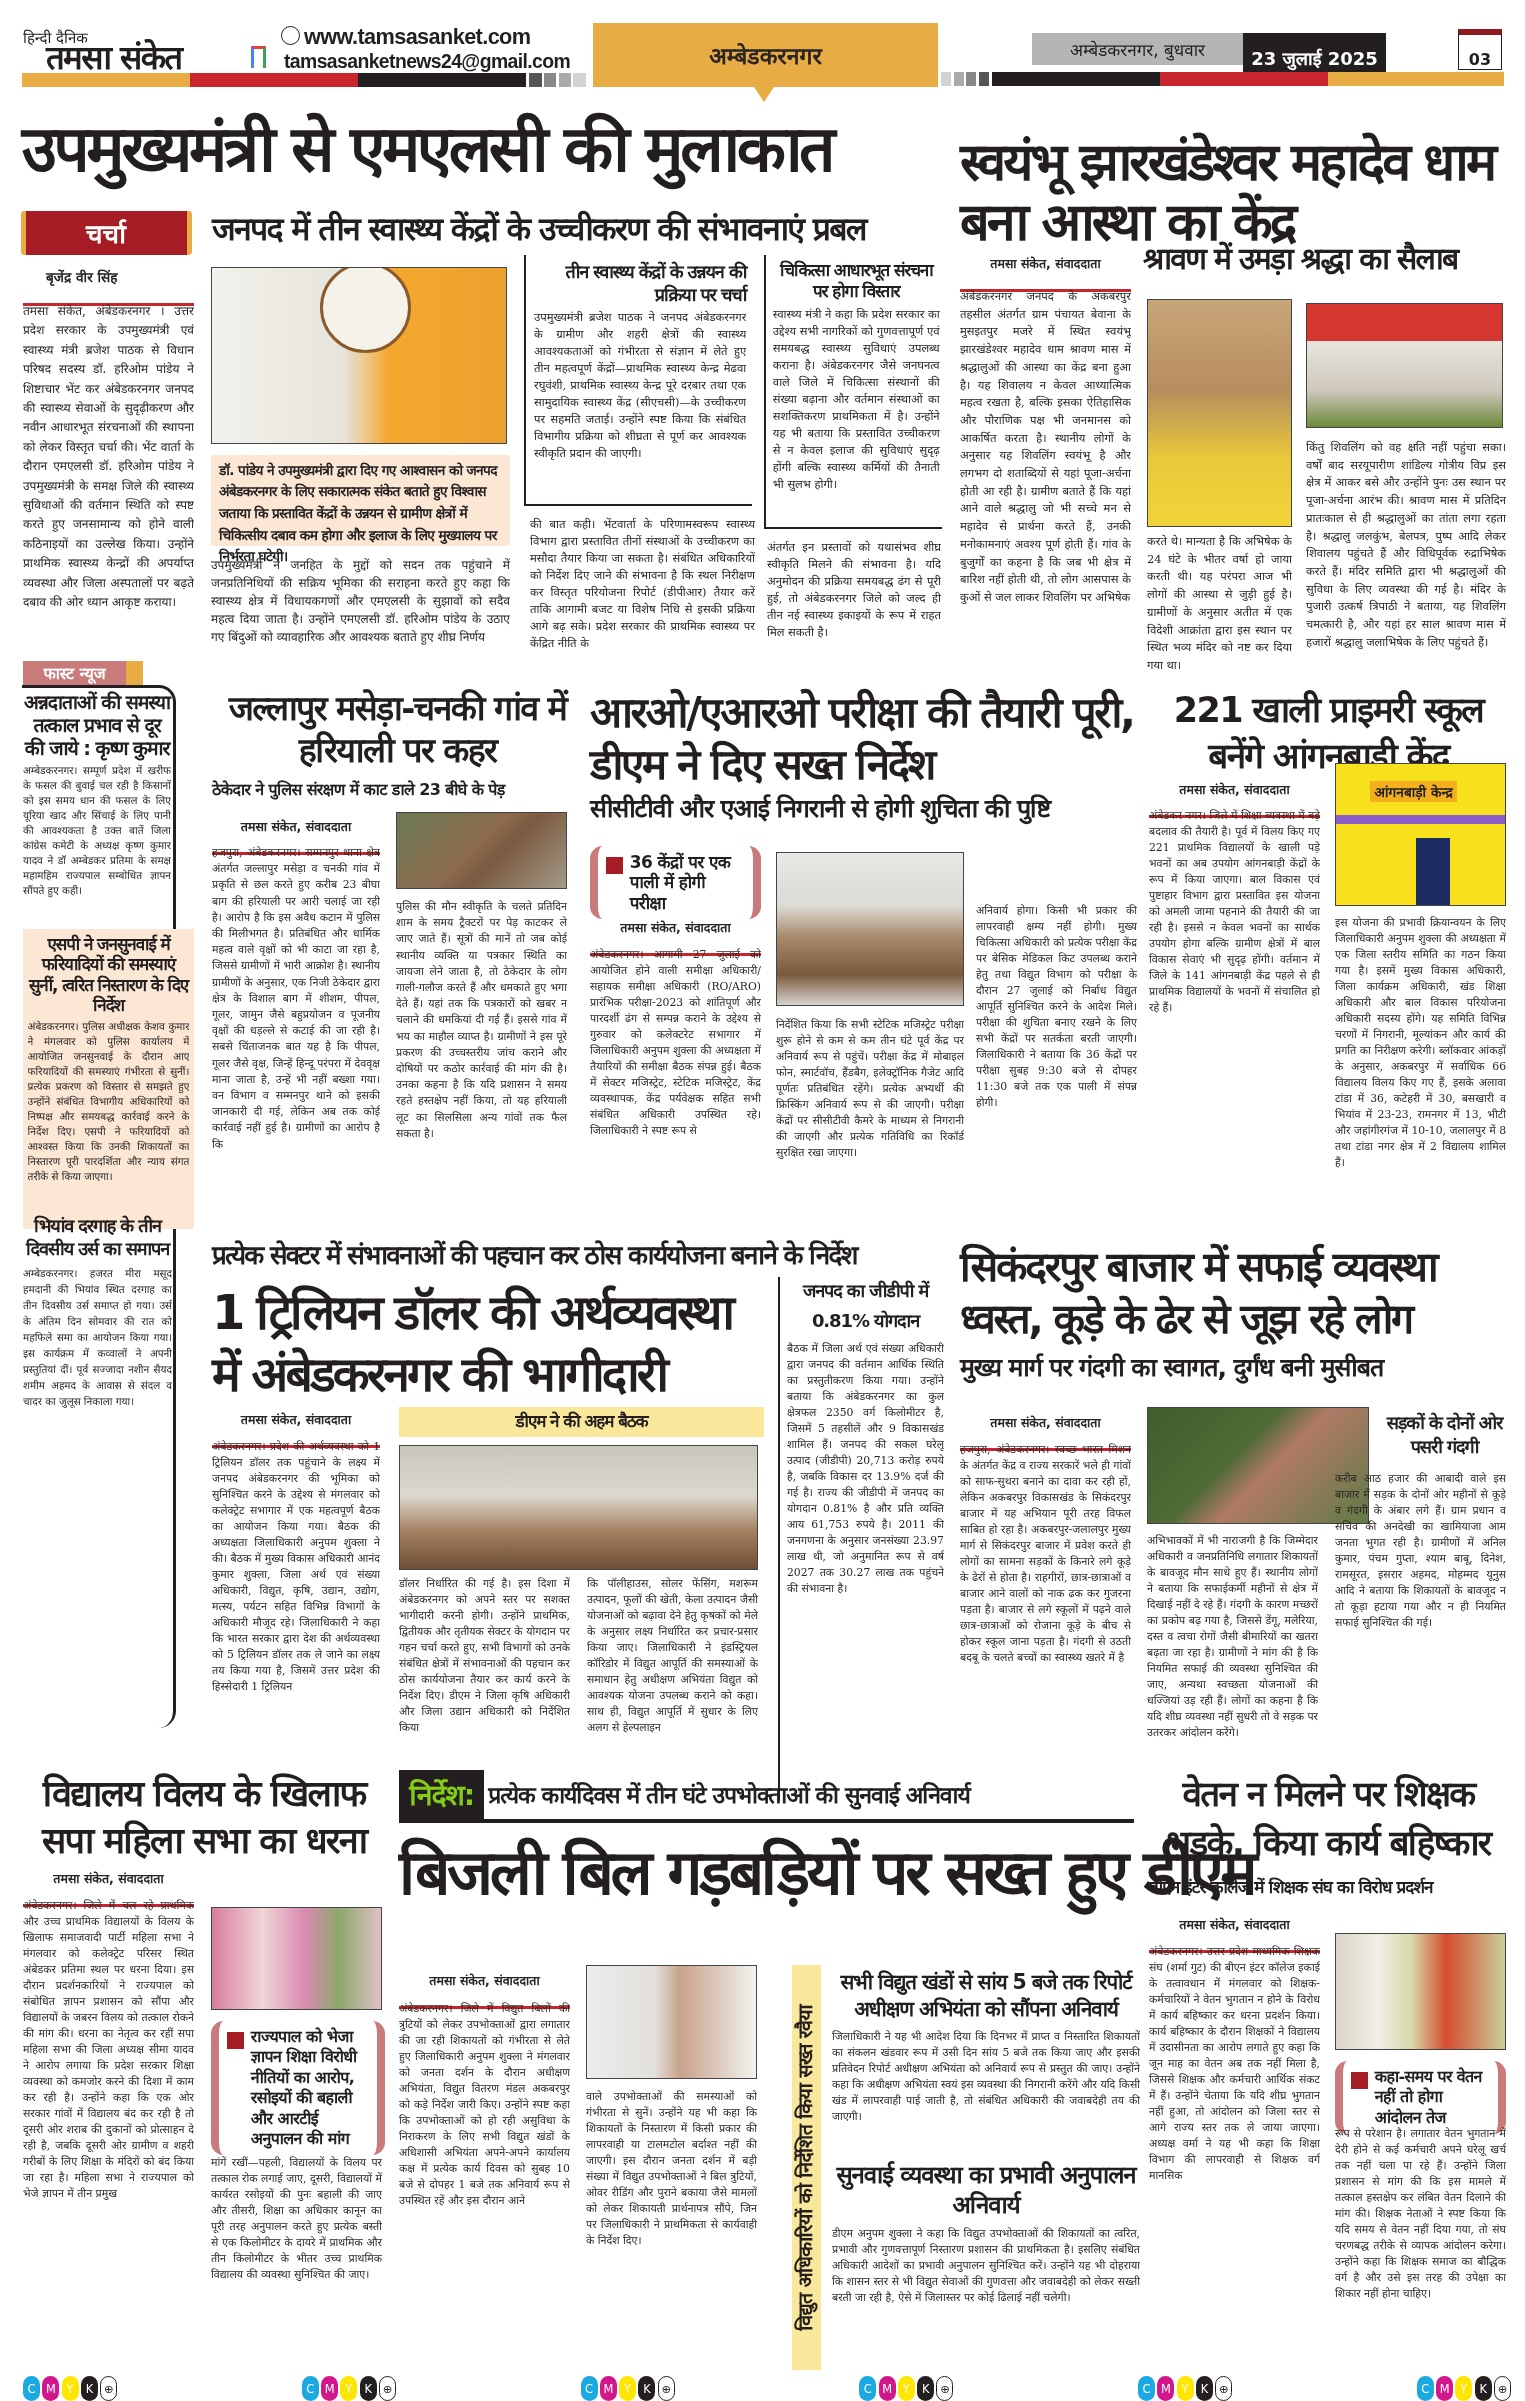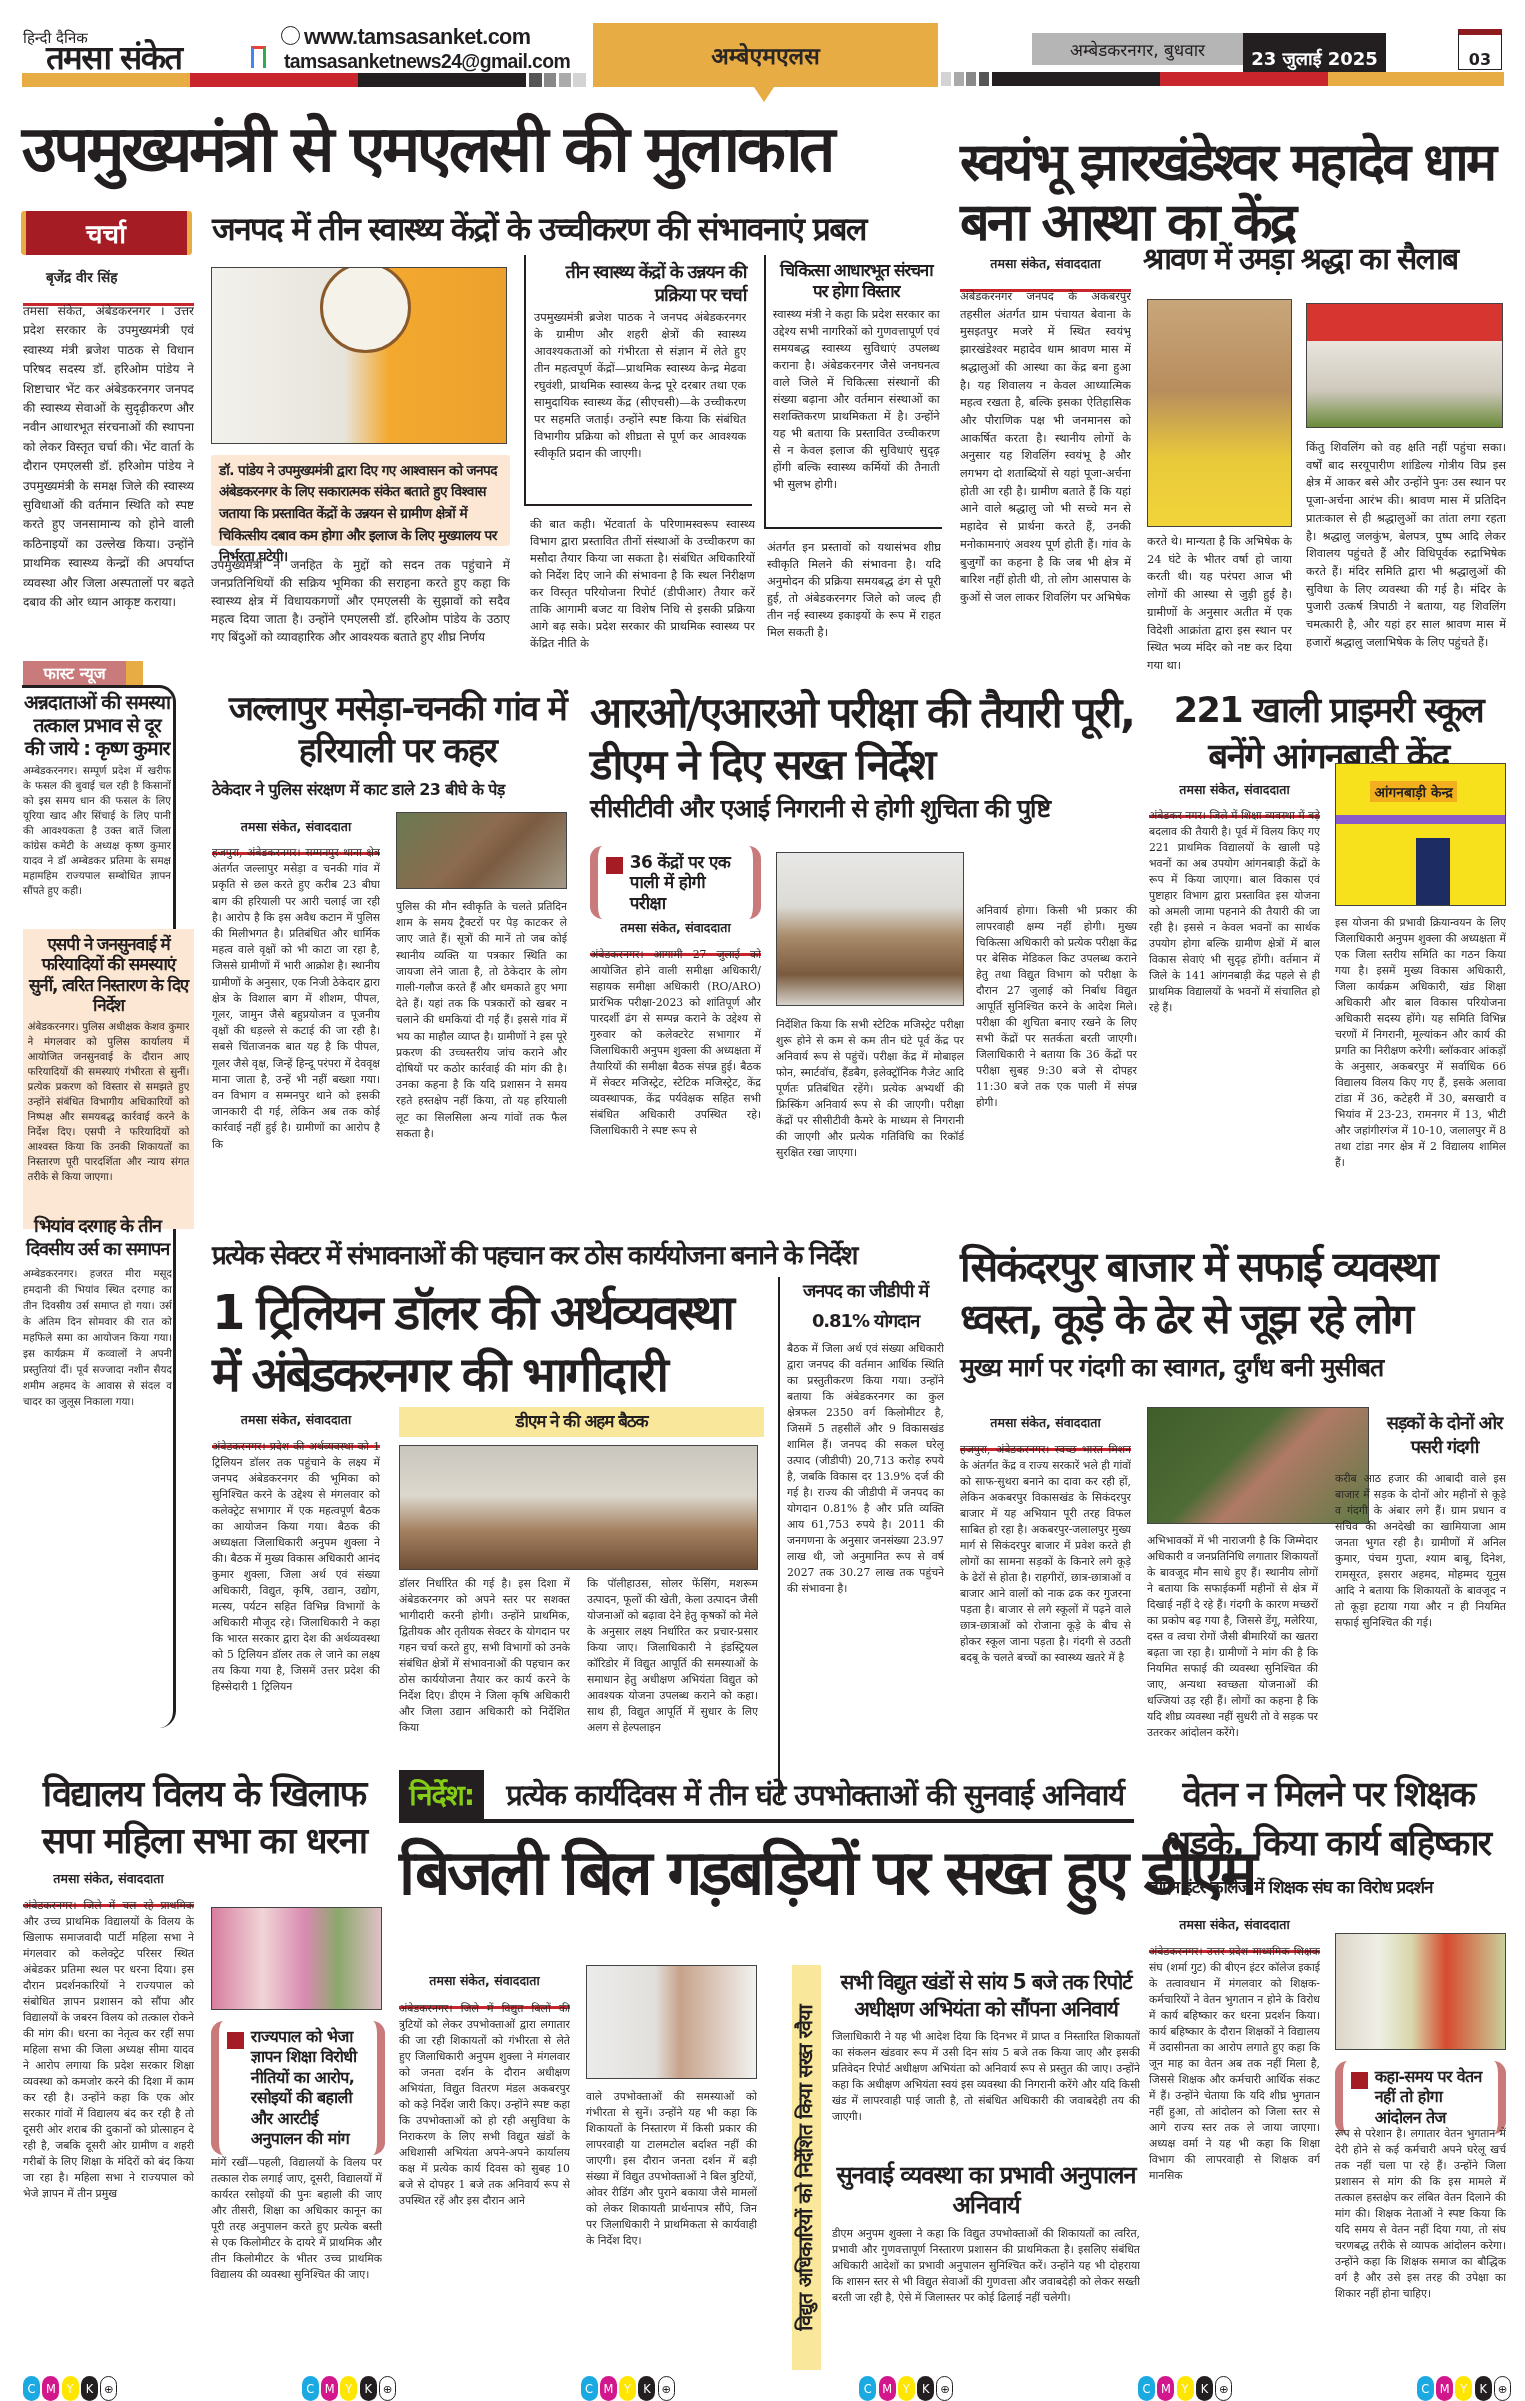--- a/index.html
+++ b/index.html
@@ -32,21 +32,21 @@
   <div class="abs" style="left:21.7px;top:73px;width:567px;height:13.7px;display:flex">
     <div style="flex:0 0 168px;background:#e8ac45"></div>
       <div style="flex:0 0 168px;background:#c8262c"></div>
       <div style="flex:0 0 168px;background:#231f20"></div>
     <div style="flex:0 0 12.5px;background:#555;margin-left:3.4px"></div>
       <div style="flex:0 0 12.5px;background:#888;margin-left:2.3px"></div>
       <div style="flex:0 0 12.5px;background:#aaa;margin-left:2.3px"></div>
       <div style="flex:0 0 12.5px;background:#d3d3d3;margin-left:2.3px"></div>
   </div>
   <div class="abs" style="left:593px;top:23px;width:345px;height:64px;background:#e8ac45;display:flex;align-items:center;justify-content:center">
-    <span style="font-size:23px;font-weight:bold;color:#2a2626">अम्बेएमएलस</span>
+    <span style="font-size:23px;font-weight:bold;color:#2a2626">अम्बेडकरनगर</span>
   </div>
   <div class="abs" style="left:754px;top:87px;width:0;height:0;border-left:10.3px solid transparent;border-right:10.3px solid transparent;border-top:15px solid #e8ac45"></div>
   <div class="abs" style="left:1032px;top:33px;width:211px;height:32px;background:#b5b5b5;font-size:17px;display:flex;align-items:center;justify-content:center">अम्बेडकरनगर, बुधवार</div>
   <div class="abs" style="left:1243px;top:33px;width:143px;height:50px;background:#231f20;color:#fff;font-size:18px;font-weight:bold;display:flex;align-items:center;justify-content:center">23 जुलाई 2025</div>
   <div class="abs" style="left:1458px;top:28.5px;width:44px;height:41px;border:1.7px solid #231f20;border-top:6.8px solid #8e1b1f;display:flex;align-items:flex-end;justify-content:center">
     <span style="font-size:16px;font-weight:bold">03</span>
   </div>
   <div class="abs" style="left:941px;top:72px;width:563px;height:13.7px;display:flex">
     <div style="flex:0 0 10.3px;background:#d3d3d3"></div>
       <div style="flex:0 0 10.3px;background:#aaa;margin-left:2.3px"></div>
@@ -168,21 +168,21 @@
 <div class="abs body" style="left:23px;top:1898px;width:171px;height:473px;font-size:10.8px;line-height:16px">अंबेडकरनगर। जिले में चल रहे प्राथमिक और उच्च प्राथमिक विद्यालयों के विलय के खिलाफ समाजवादी पार्टी महिला सभा ने मंगलवार को कलेक्ट्रेट परिसर स्थित अंबेडकर प्रतिमा स्थल पर धरना दिया। इस दौरान प्रदर्शनकारियों ने राज्यपाल को संबोधित ज्ञापन प्रशासन को सौंपा और विद्यालयों के जबरन विलय को तत्काल रोकने की मांग की। धरना का नेतृत्व कर रहीं सपा महिला सभा की जिला अध्यक्ष सीमा यादव ने आरोप लगाया कि प्रदेश सरकार शिक्षा व्यवस्था को कमजोर करने की दिशा में काम कर रही है। उन्होंने कहा कि एक ओर सरकार गांवों में विद्यालय बंद कर रही है तो दूसरी ओर शराब की दुकानों को प्रोत्साहन दे रही है, जबकि दूसरी ओर ग्रामीण व शहरी गरीबों के लिए शिक्षा के मंदिरों को बंद किया जा रहा है। महिला सभा ने राज्यपाल को भेजे ज्ञापन में तीन प्रमुख</div>
 <div class="abs photo" style="left:211px;top:1907px;width:171px;height:103px;background:linear-gradient(90deg,#d87da0 0%,#f0d5d6 30%,#d98ab0 55%,#8ca86c 75%,#e0c0c6 100%)"></div>
 <div class="abs pill" style="left:211px;top:2021px;width:174px">
   <span class="sq"></span>
   <span class="t" style="font-size:16px;line-height:20.5px">राज्यपाल को भेजा ज्ञापन शिक्षा विरोधी नीतियों का आरोप, रसोइयों की बहाली और आरटीई अनुपालन की मांग</span>
 </div>
 <div class="abs body" style="left:211px;top:2155px;width:171px;height:217px;font-size:10.8px;line-height:16px">मांगें रखीं—पहली, विद्यालयों के विलय पर तत्काल रोक लगाई जाए, दूसरी, विद्यालयों में कार्यरत रसोइयों की पुनः बहाली की जाए और तीसरी, शिक्षा का अधिकार कानून का पूरी तरह अनुपालन करते हुए प्रत्येक बस्ती से एक किलोमीटर के दायरे में प्राथमिक और तीन किलोमीटर के भीतर उच्च प्राथमिक विद्यालय की व्यवस्था सुनिश्चित की जाए।</div>
 
 <div class="abs" style="left:399px;top:1772px;width:735px;height:51px;border-bottom:4.6px solid #231f20;display:flex;align-items:center">
   <span class="hl" style="background:#231f20;color:#84cc16;font-size:28.5px;height:51px;padding:0 10.3px;display:flex;align-items:center">निर्देश:</span>
-  <span class="hl" style="font-size:29px;margin-left:22px;letter-spacing:-1.1px;white-space:nowrap">प्रत्येक कार्यदिवस में तीन घंटे उपभोक्ताओं की सुनवाई अनिवार्य</span>
+  <span class="hl" style="font-size:23px;margin-left:4px;letter-spacing:-1.1px;white-space:nowrap">प्रत्येक कार्यदिवस में तीन घंटे उपभोक्ताओं की सुनवाई अनिवार्य</span>
 </div>
 <div class="abs hl" style="left:399px;top:1838px;width:735px;font-size:62px;letter-spacing:-3.4px;white-space:nowrap">बिजली बिल गड़बड़ियों पर सख्त हुए डीएम</div>
 <div class="abs byline" style="left:399px;top:1972px;width:171px">तमसा संकेत, संवाददाता</div>
 <div class="abs body" style="left:399px;top:2001px;width:171px;height:371px;font-size:10.8px;line-height:16px">अंबेडकरनगर। जिले में विद्युत बिलों की त्रुटियों को लेकर उपभोक्ताओं द्वारा लगातार की जा रही शिकायतों को गंभीरता से लेते हुए जिलाधिकारी अनुपम शुक्ला ने मंगलवार को जनता दर्शन के दौरान अधीक्षण अभियंता, विद्युत वितरण मंडल अकबरपुर को कड़े निर्देश जारी किए। उन्होंने स्पष्ट कहा कि उपभोक्ताओं को हो रही असुविधा के निराकरण के लिए सभी विद्युत खंडों के अधिशासी अभियंता अपने-अपने कार्यालय कक्ष में प्रत्येक कार्य दिवस को सुबह 10 बजे से दोपहर 1 बजे तक अनिवार्य रूप से उपस्थित रहें और इस दौरान आने</div>
 <div class="abs photo" style="left:586px;top:1965px;width:171px;height:114px;background:linear-gradient(90deg,#ececec 0%,#e2e0dc 40%,#c7a28a 55%,#f2f2f0 100%)"></div>
 <div class="abs body" style="left:586px;top:2089px;width:171px;height:282px;font-size:10.8px;line-height:16px">वाले उपभोक्ताओं की समस्याओं को गंभीरता से सुनें। उन्होंने यह भी कहा कि शिकायतों के निस्तारण में किसी प्रकार की लापरवाही या टालमटोल बर्दाश्त नहीं की जाएगी। इस दौरान जनता दर्शन में बड़ी संख्या में विद्युत उपभोक्ताओं ने बिल त्रुटियों, ओवर रीडिंग और पुराने बकाया जैसे मामलों को लेकर शिकायती प्रार्थनापत्र सौंपे, जिन पर जिलाधिकारी ने प्राथमिकता से कार्यवाही के निर्देश दिए।</div>
 <div class="abs" style="left:792px;top:1965px;width:28.5px;height:405px;background:#f9e79b;display:flex;align-items:center;justify-content:center;overflow:hidden">
   <span class="hl" style="transform:rotate(-90deg);white-space:nowrap;font-size:19.4px;letter-spacing:-0.6px">विद्युत अधिकारियों को निर्देशित किया सख्त रवैया</span>
 </div>
 <div class="abs hl" style="left:832px;top:1969px;width:308px;font-size:20.5px;line-height:27px;text-align:center;letter-spacing:-1.1px">सभी विद्युत खंडों से सांय 5 बजे तक रिपोर्ट अधीक्षण अभियंता को सौंपना अनिवार्य</div>

